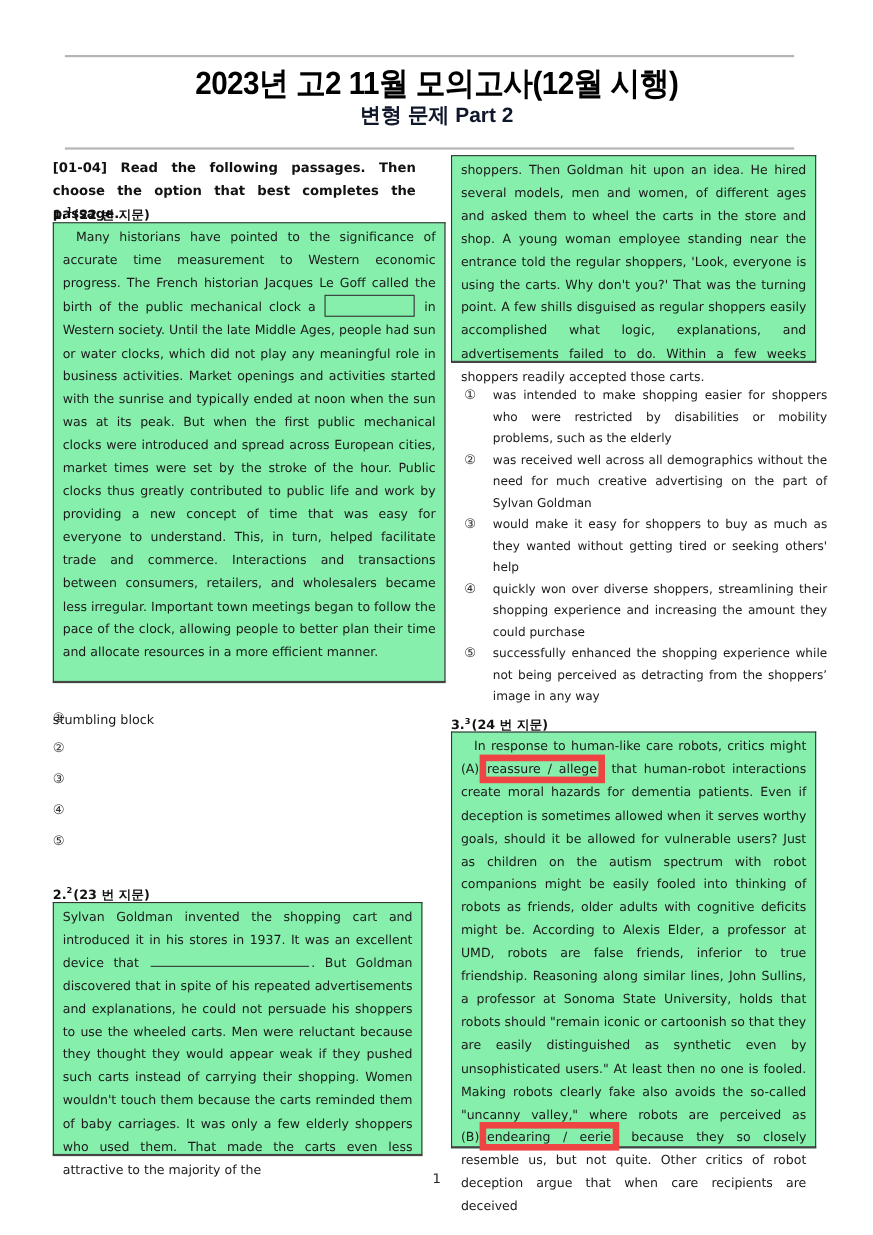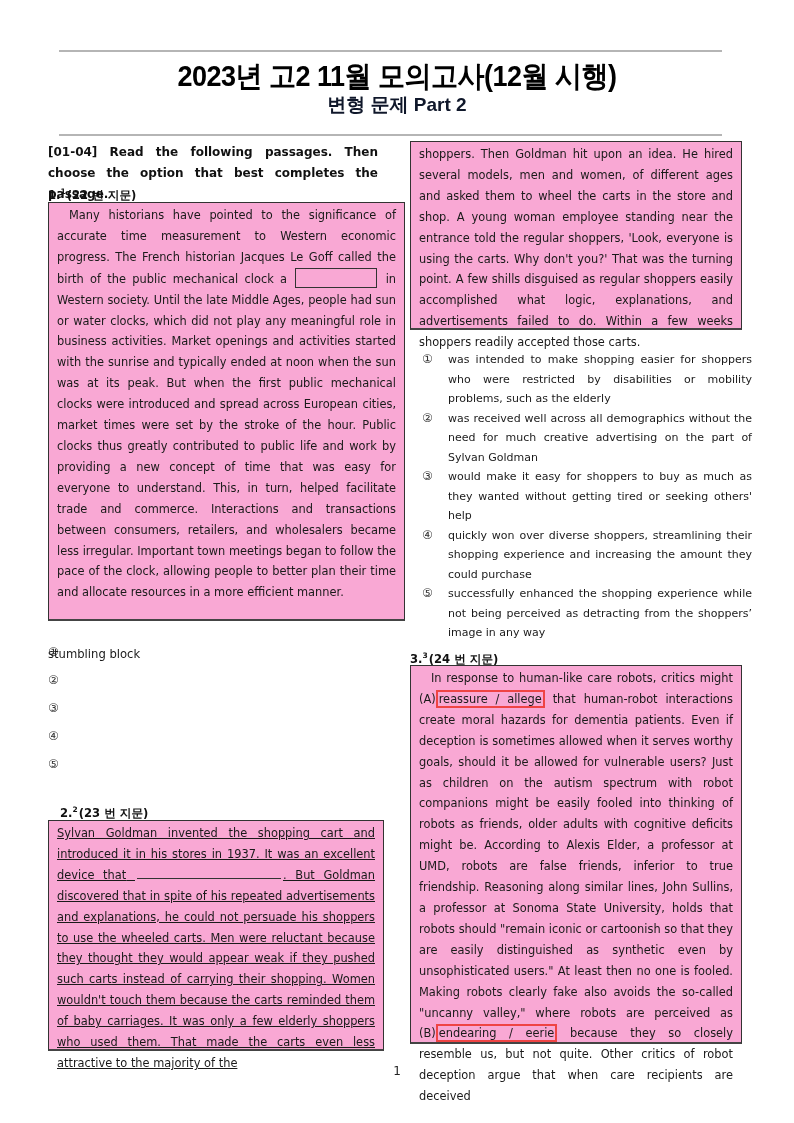--- a/index.html
+++ b/index.html
@@ -13,28 +13,28 @@
   .title { position: absolute; left: 0; width: 794px; top: 58px; text-align: center;
     font-family: "Liberation Sans", sans-serif; font-weight: bold; font-size: 27px; letter-spacing: -0.5px;
     transform: scaleY(1.08); color: #000; }
   .subtitle { position: absolute; left: 0; width: 794px; top: 92px; text-align: center;
     font-family: "Liberation Sans", sans-serif; font-weight: bold; font-size: 19px; color: #0f172a; }
 
   .instruction { position: absolute; left: 48px; top: 142px; width: 330px; font-weight: bold; font-size: 12px; line-height: 21px; text-align: justify; }
   .q-head { position: absolute; font-weight: bold; font-size: 11.6px; line-height: 16px; }
   .q-head sup { font-size: 7.5px; vertical-align: 5px; margin-right: 1px; }
 
-  .passage { position: absolute; border: 1px solid #333; border-bottom: 2px solid #444; background: #f9a8d4;
+  .passage { position: absolute; border: 1px solid #333; border-bottom: 2px solid #444; background: #86efac;
     font-size: 11.4px; line-height: 20.9px; text-align: justify; text-align-last: left; color: #1a1a1a; padding: 2px 8px 0 8px; }
   .passage p { text-indent: 12px; }
   .passage.no-indent p { text-indent: 0; }
 
   .blank-box { display: inline-block; width: 82px; height: 20px; border: 1px solid #333; vertical-align: -5px; margin: 0 2px; }
   .blank-line { display: inline-block; width: 144px; border-bottom: 1px solid #333; height: 12px; vertical-align: baseline; margin: 0 2px; }
-  .choice-box { border: 2px solid #ef4444; padding: 0 1px; }
+  .choice-box { border: 6px solid #ef4444; padding: 0 1px; }
 
   .opt-row { position: absolute; left: 48px; width: 330px; height: 20px; font-size: 11.6px; }
   .opt-num { position: absolute; left: 0; top: 0; font-size: 12px; color: #333; }
   .opt-text { position: absolute; left: 0; width: 355px; top: 2px; color: #1a1a1a; }
 
   .opts2 { position: absolute; left: 422px; width: 330px; font-size: 11px; line-height: 19.5px; color: #1a1a1a; }
   .opt2 { display: flex; margin-bottom: 0px; }
   .opt2 .n { width: 26px; flex: none; font-size: 12px; color: #333; }
   .opt2 .t { flex: 1; text-align: justify; text-align-last: left; }
 
@@ -68,25 +68,25 @@
 <div class="opt-row" style="top:701px;">
   <span class="opt-num">③</span>
 </div>
 <div class="opt-row" style="top:729px;">
   <span class="opt-num">④</span>
 </div>
 <div class="opt-row" style="top:757px;">
   <span class="opt-num">⑤</span>
 </div>
 
-<div class="q-head" style="left:60px; top:802px;">
+<div class="q-head" style="left:48px; top:802px;">
   <span>2.</span><sup>2</sup><span>(23 번  지문)</span>
 </div>
 
-<div class="passage no-indent" style="left:48px; top:820px; width:336px; height:231px;text-decoration:underline;">
+<div class="passage no-indent" style="left:48px; top:820px; width:336px; height:231px;">
   <p><span>Sylvan Goldman invented the shopping cart and introduced it in his stores in 1937. It was an excellent device that</span> <span class="blank-line"></span><span>. But Goldman discovered that in spite of his repeated advertisements and explanations, he could not persuade his shoppers to use the wheeled carts. Men were reluctant because they thought they would appear weak if they pushed such carts instead of carrying their shopping. Women wouldn't touch them because the carts reminded them of baby carriages. It was only a few elderly shoppers who used them. That made the carts even less attractive to the majority of the</span></p>
 </div>
 
 <div class="passage no-indent" style="left:410px; top:141px; width:332px; height:189px;">
   <p><span>shoppers. Then Goldman hit upon an idea. He hired several models, men and women, of different ages and asked them to wheel the carts in the store and shop. A young woman employee standing near the entrance told the regular shoppers, 'Look, everyone is using the carts. Why don't you?' That was the turning point. A few shills disguised as regular shoppers easily accomplished what logic, explanations, and advertisements failed to do. Within a few weeks shoppers readily accepted those carts.</span></p>
 </div>
 
 <div class="opts2" style="top:350px;">
   <div class="opt2">
     <span class="n">①</span>

